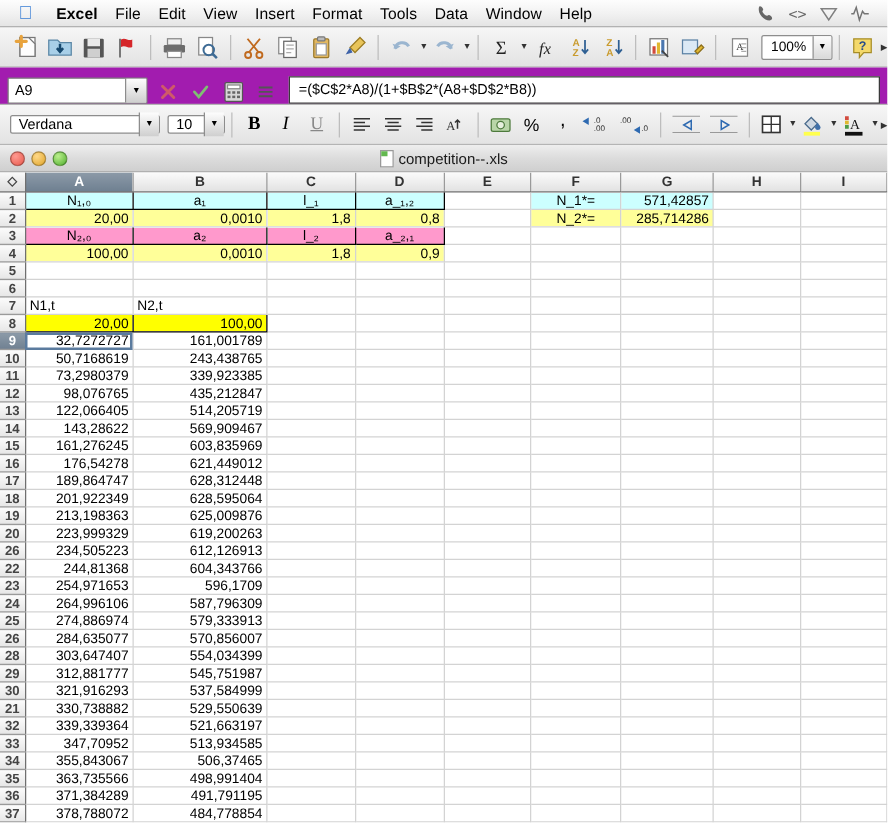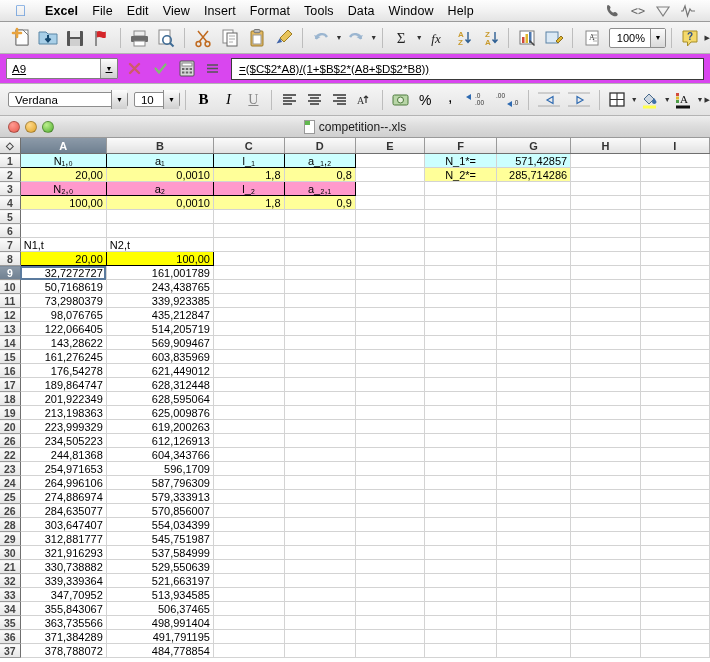--- a/index.html
+++ b/index.html
@@ -52,23 +52,23 @@
   .zoombox .zv { font-size:11px; padding:0 4px 0 6px; width:40px; text-align:center;}
   .zoombox .zarrow {
     width:15px; height:18px; background:linear-gradient(to bottom,#fcfcfc,#d9d9d9);
     border-left:1px solid #8d8d8d; display:flex; align-items:center; justify-content:center;
     font-size:7px;
   }
   .smalltri { font-size:7px; color:#333; margin-left:1px; }
 
   
   .formulabar {
-    height:30px; width:710px; background:#d946ef;
+    height:30px; width:710px; background:#a21caf;
     border-bottom:1px solid #b4b4b4;
-    display:flex; align-items:center; padding:0 6px;text-decoration:underline;
+    display:flex; align-items:flex-end; padding:0 6px;
   }
   .namebox {
     width:112px; height:21px; background:#fff; border:1px solid #7d7d7d;
     display:flex; align-items:center; border-radius:1px;
   }
   .namebox .nbtext { font-size:11.5px; padding-left:5px; flex:1; }
   .namebox .nbarrow {
     width:17px; height:19px; background:linear-gradient(to bottom,#fdfdfd,#cfcfcf);
     border-left:1px solid #8d8d8d; display:flex;align-items:center;justify-content:center;
     font-size:7px;

